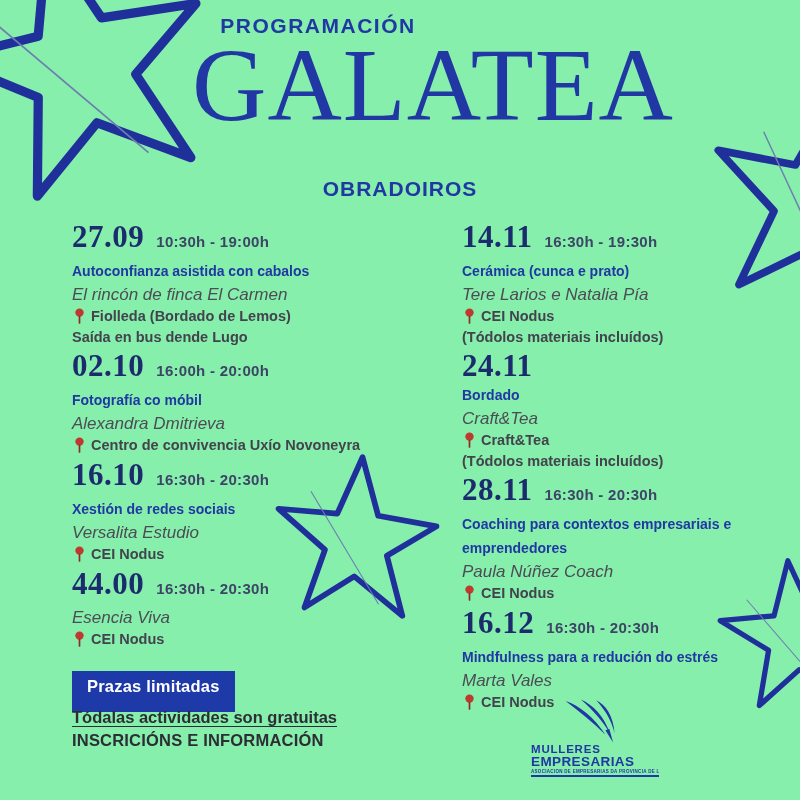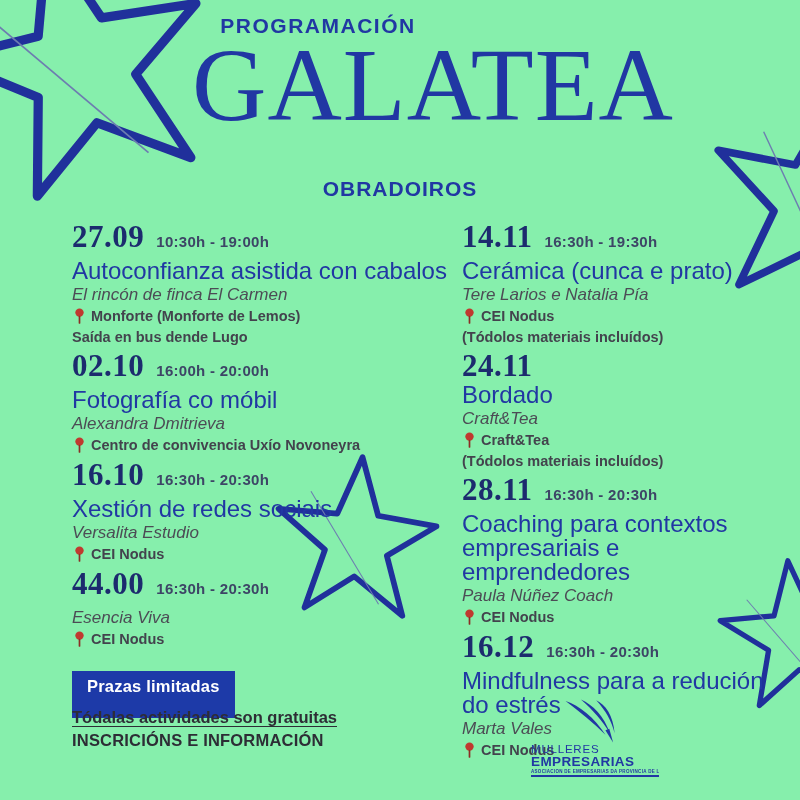--- a/index.html
+++ b/index.html
@@ -32,42 +32,42 @@
   .col{position:absolute;top:220px;}
   .col-left{left:72px;width:375px;}
   .col-right{left:462px;width:330px;}
   .event{margin-bottom:2px;}
   .event-head{display:flex;align-items:baseline;line-height:34px;}
   .event-date{
     font-family:"Liberation Serif",serif;font-weight:700;font-size:31px;color:#1c2b6e;
     letter-spacing:0.5px;
   }
   .event-time{font-size:15px;font-weight:700;color:#3d4566;margin-left:12px;letter-spacing:0.3px;}
-  .event-title{font-size:24px;font-weight:400;color:#2137a3;line-height:24px;}
+  .event-title{font-size:14px;font-weight:700;color:#2137a3;line-height:24px;}
   .event-facilitator{font-size:17px;font-style:italic;color:#4c4c55;line-height:23px;}
   .event-loc{display:flex;align-items:center;line-height:21px;}
   .event-loc svg{flex:0 0 auto;margin:0 6px 2px 2px;}
   .event-loc span{font-size:14.5px;font-weight:700;color:#43434d;}
   .event-note{font-size:14.5px;font-weight:700;color:#43434d;line-height:20px;}
   .event-note:empty{display:none;}
   
   .badge{
     position:absolute;left:72px;top:671px;background:#1d3aa8;color:#ffffff;
-    font-size:16.5px;font-weight:700;padding:6px 15px 22px 15px;letter-spacing:0.2px;
+    font-size:16.5px;font-weight:700;padding:6px 15px 16px 15px;letter-spacing:0.2px;
   }
   .free-line{
     position:absolute;left:72px;top:708px;font-size:16.5px;font-weight:700;color:#2d2d35;
     text-decoration:underline;text-underline-offset:3px;
   }
   .info-heading{position:absolute;left:72px;top:731px;font-size:16.5px;font-weight:800;color:#2d2d35;letter-spacing:0.2px;}
   .contact-line{position:absolute;left:72px;top:751px;font-size:16.5px;font-weight:400;color:#3f3f48;}
   
   .logo-mulleres{position:absolute;left:531px;top:698px;width:140px;}
   .logo-mulleres .wing{display:block;margin-left:22px;}
-  .lm-line1{font-size:11.5px;font-weight:400;color:#2137a3;letter-spacing:0.8px;line-height:11px;}
+  .lm-line1{font-size:11.5px;font-weight:700;color:#2137a3;letter-spacing:0.8px;line-height:11px;}
   .lm-line2{font-size:13.5px;font-weight:800;color:#2137a3;letter-spacing:0.4px;line-height:14px;}
   .lm-tagline{font-size:4.5px;font-weight:700;color:#2137a3;letter-spacing:0.3px;white-space:nowrap;
     border-bottom:2px solid #2137a3;padding-bottom:1px;width:128px;overflow:hidden;}
   .logo-deputacion{position:absolute;left:643px;top:722px;display:flex;align-items:center;}
   .logo-deputacion .crest{flex:0 0 auto;}
   .ld-text{margin-left:6px;}
   .ld-line1{font-size:9.5px;font-weight:700;color:#5570b5;letter-spacing:0.8px;line-height:11px;}
   .ld-line2{display:flex;align-items:baseline;line-height:18px;}
   .ld-de{font-size:9px;font-weight:700;color:#4d68b0;margin-right:2px;}
   .ld-name{font-size:19px;font-weight:600;color:#4d68b0;letter-spacing:1.5px;font-family:"Liberation Serif",serif;}
@@ -117,21 +117,21 @@
       <span class="event-date">27.09</span>
       <span class="event-time">10:30h - 19:00h</span>
     </div>
     <div class="event-title">Autoconfianza asistida con cabalos</div>
     <div class="event-facilitator">El rincón de finca El Carmen</div>
     <div class="event-loc">
       <svg width="11" height="16" viewBox="0 0 11 16">
         <circle cx="5.5" cy="4.6" r="4.2" fill="#c0392f"></circle>
         <path d="M5.5 8.5 L5.5 15" stroke="#8d2d24" stroke-width="1.7" stroke-linecap="round"></path>
       </svg>
-      <span>Monforte (Monforte de Lemos)</span>
+      <span>Fiolleda (Bordado de Lemos)</span>
     </div>
     <div class="event-note">Saída en bus dende Lugo</div>
   </div>
 
   <div class="event">
     <div class="event-head">
       <span class="event-date">02.10</span>
       <span class="event-time">16:00h - 20:00h</span>
     </div>
     <div class="event-title">Fotografía co móbil</div>

